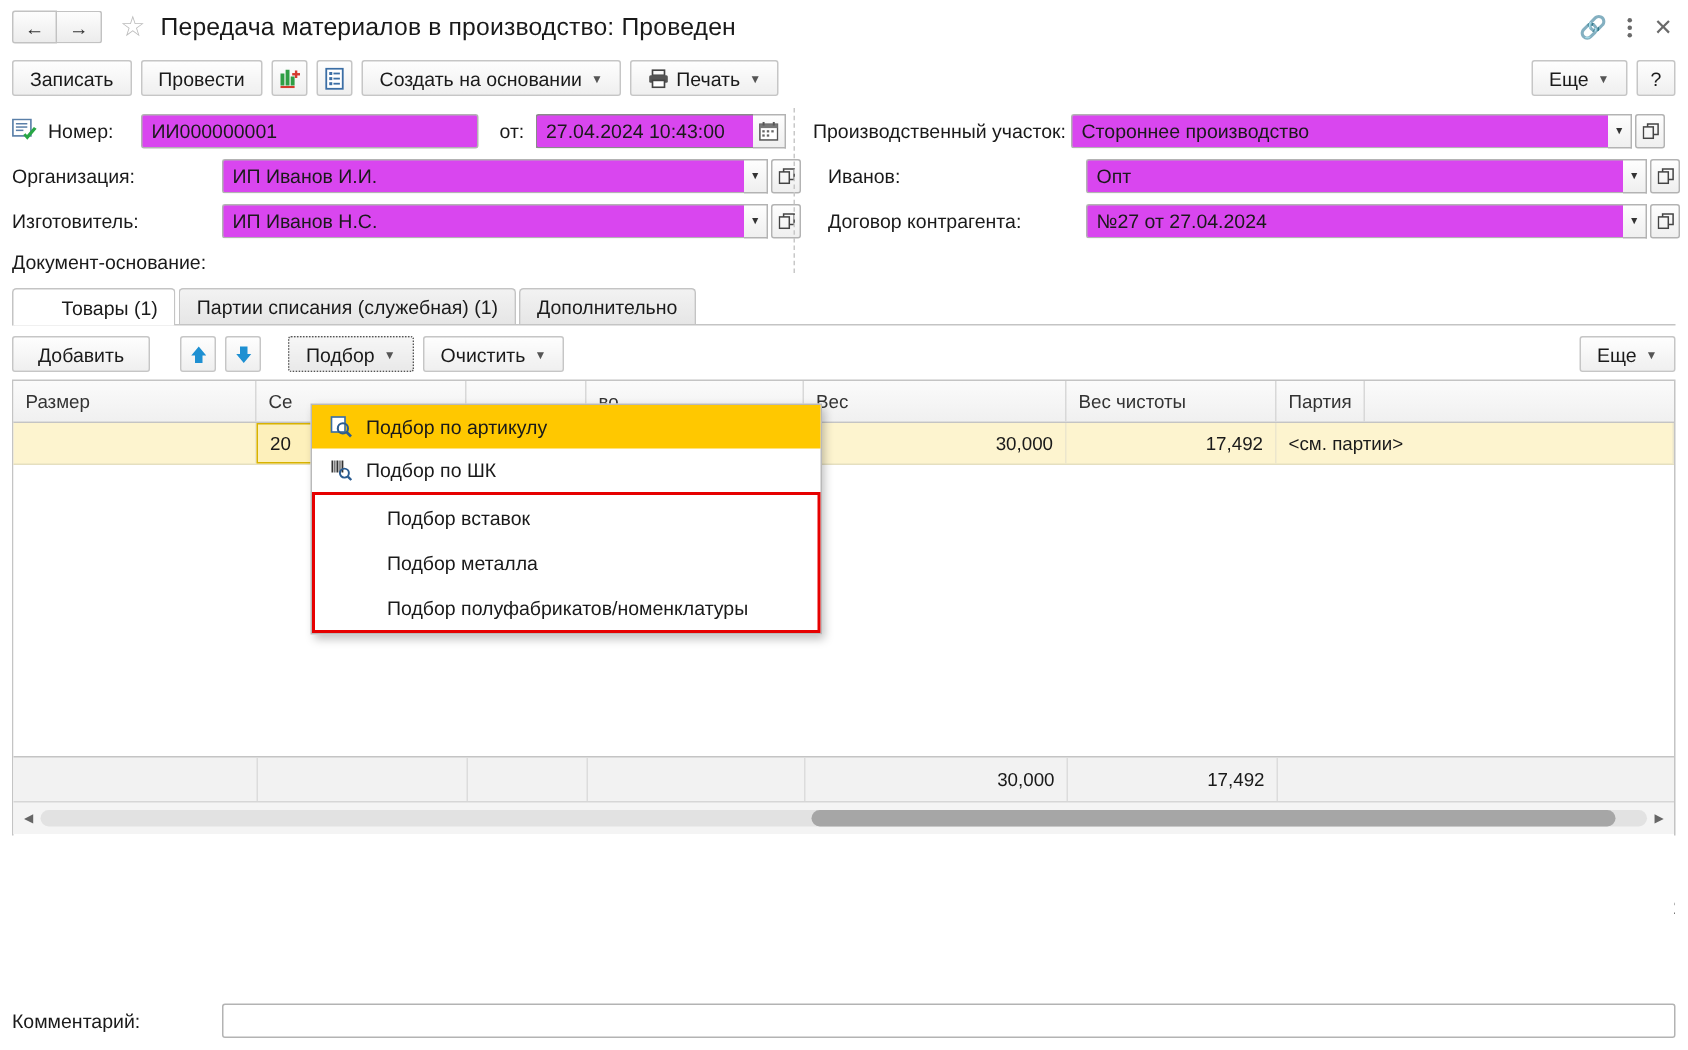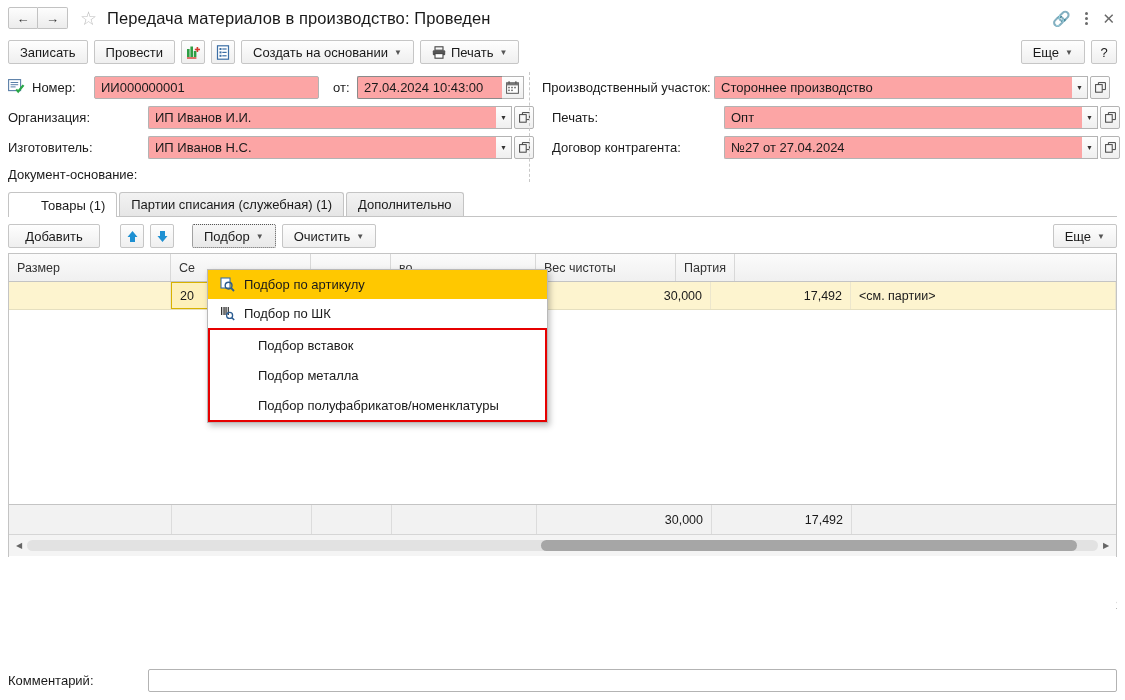--- a/index.html
+++ b/index.html
@@ -50,21 +50,21 @@
   .cmd-right { position:absolute; right:8px; display:flex; gap:6px; align-items:center; }
   .btn.help { width:26px; padding:0; justify-content:center; }
 
   
   .formarea { position:relative; padding:4px 4px 0 8px; }
   .vsep { position:absolute; left:529px; top:4px; bottom:4px; border-left:1px dashed #c8c8c8; }
 
   .row { display:flex; align-items:center; height:30px; }
   .lbl { font-size:13px; color:#1a1a1a; }
   .fld {
-    height:23px; border:1px solid #b3b3b3; border-radius:2px; background:#fca5a5;
+    height:23px; border:1px solid #b3b3b3; border-radius:2px; background:#d946ef;
     display:flex; align-items:center; padding:0 6px; font-size:13px; color:#1a1a1a; overflow:hidden;
     white-space:nowrap;
   }
   .fld.focus { border-color:#8a8a8a; }
   .pick {
     width:16px; height:23px; border:1px solid #b3b3b3; border-left:none; background:linear-gradient(#fefefe,#efefef);
     display:flex; align-items:center; justify-content:center; cursor:pointer; font-size:7px; color:#333;
   }
   .open {
     width:20px; height:23px; border:1px solid #b3b3b3; background:linear-gradient(#fefefe,#efefef);
@@ -250,21 +250,21 @@
   <div class="row">
     <div class="lbl" style="width:140px">Организация:</div>
     <div class="fld" style="width:348px;border-right:none;border-radius:2px 0 0 2px">ИП Иванов И.И.</div>
     <div class="pick">▼</div>
     <div class="open">
       <svg width="11" height="11" viewBox="0 0 11 11">
           <rect x="0.6" y="2.6" width="6.6" height="7.6" fill="none" stroke="#444" stroke-width="1"></rect>
           <path d="M3.4 2.6 V0.6 H10.4 V7.6 H7.4" fill="none" stroke="#444" stroke-width="1"></path>
         </svg>
     </div>
-    <div class="lbl" style="margin-left:18px;width:172px">Печать:</div>
+    <div class="lbl" style="margin-left:18px;width:172px">Иванов:</div>
     <div class="fld" style="width:358px;border-right:none;border-radius:2px 0 0 2px">Опт</div>
     <div class="pick">▼</div>
     <div class="open">
       <svg width="11" height="11" viewBox="0 0 11 11">
           <rect x="0.6" y="2.6" width="6.6" height="7.6" fill="none" stroke="#444" stroke-width="1"></rect>
           <path d="M3.4 2.6 V0.6 H10.4 V7.6 H7.4" fill="none" stroke="#444" stroke-width="1"></path>
         </svg>
     </div>
   </div>
 
@@ -329,20 +329,21 @@
     </div>
   </div>
 </div>
 
 <div class="gridwrap">
   <div class="ghead">
     <div class="gh" style="width:162px">Размер</div>
     <div class="gh" style="width:140px">Се</div>
     <div class="gh" style="width:80px"></div>
     <div class="gh" style="width:145px">во</div>
+    <div class="gh" style="width:175px">Вес</div>
     <div class="gh" style="width:140px">Вес чистоты</div>
     <div class="gh" style="width:var(--last)">Партия</div>
   </div>
   <div class="grow">
     <div class="gc" style="width:162px"></div>
     <div class="gc cellsel" style="width:140px">20</div>
     <div class="gc" style="width:80px"></div>
     <div class="gc num" style="width:145px"></div>
     <div class="gc num" style="width:175px">30,000</div>
     <div class="gc num" style="width:140px">17,492</div>

